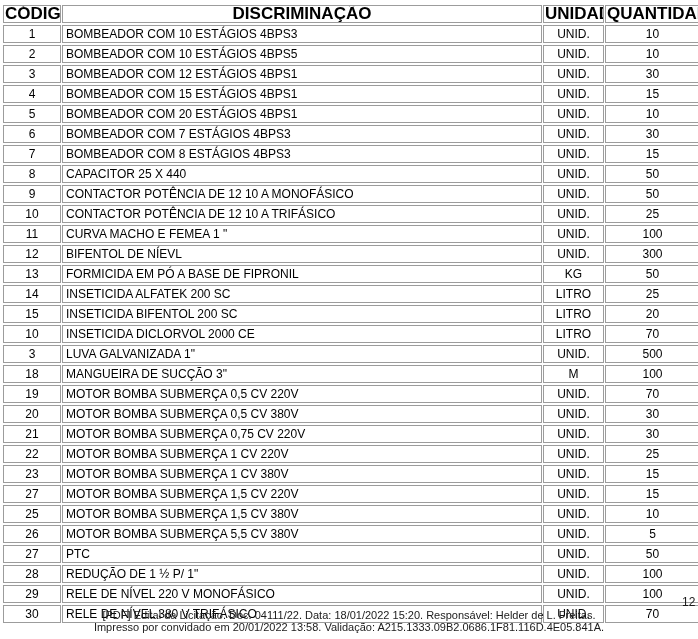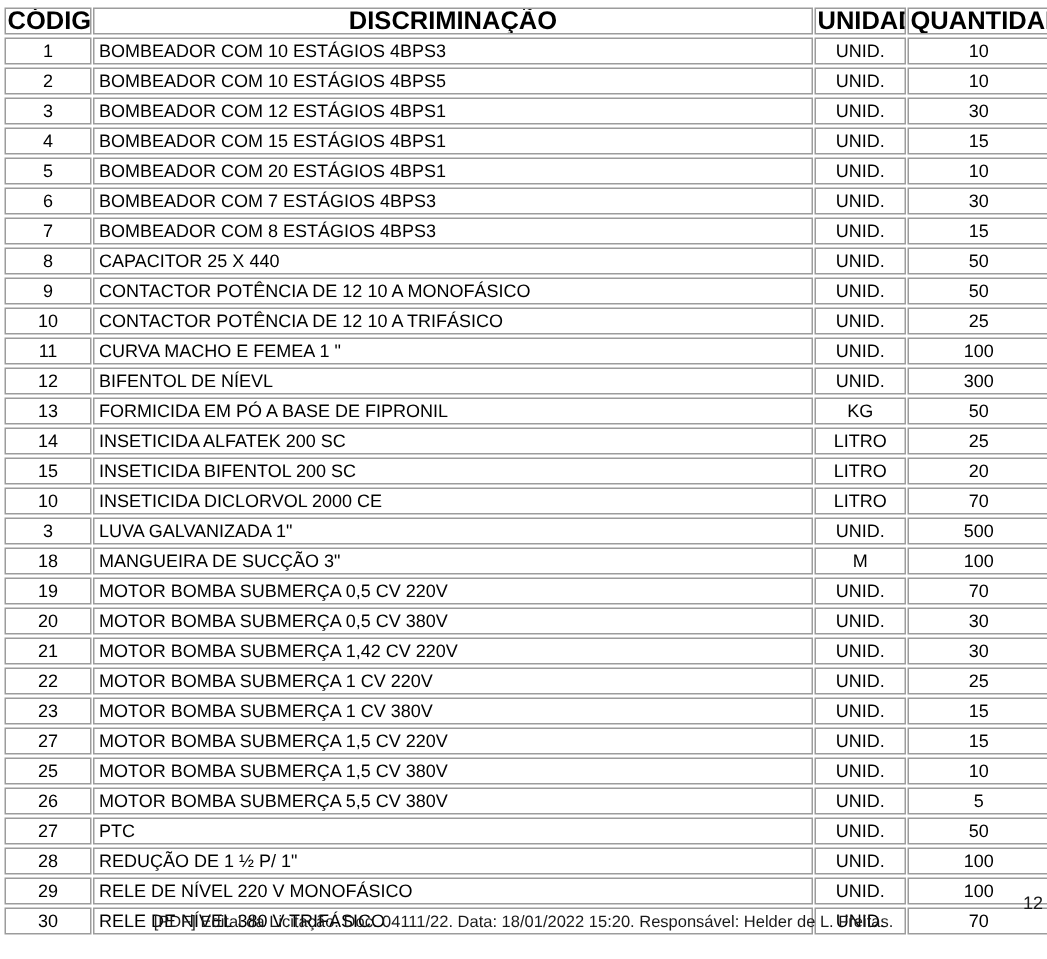--- a/index.html
+++ b/index.html
@@ -198,21 +198,21 @@
           <td class="qty">70</td>
         </tr>
         <tr>
           <td class="code">20</td>
           <td class="desc">MOTOR BOMBA SUBMERÇA 0,5 CV 380V</td>
           <td class="unit">UNID.</td>
           <td class="qty">30</td>
         </tr>
         <tr>
           <td class="code">21</td>
-          <td class="desc">MOTOR BOMBA SUBMERÇA 1,42 CV 220V</td>
+          <td class="desc">MOTOR BOMBA SUBMERÇA 0,75 CV 220V</td>
           <td class="unit">UNID.</td>
           <td class="qty">30</td>
         </tr>
         <tr>
           <td class="code">22</td>
           <td class="desc">MOTOR BOMBA SUBMERÇA 1 CV 220V</td>
           <td class="unit">UNID.</td>
           <td class="qty">25</td>
         </tr>
         <tr>
@@ -261,17 +261,18 @@
           <td class="code">30</td>
           <td class="desc">RELE DE NÍVEL 380 V TRIFÁSICO</td>
           <td class="unit">UNID.</td>
           <td class="qty">70</td>
         </tr>
       </tbody>
   </table>
 
   <div class="footer">
     <div>[PDF] Edital da Licitação. Doc. 04111/22. Data: 18/01/2022 15:20. Responsável: Helder de L. Freitas.</div>
+    <div>Impresso por convidado em 20/01/2022 13:58. Validação: A215.1333.09B2.0686.1F81.116D.4E05.841A.</div>
   </div>
 
   <div class="pagenum">12</div>
 
 </div>
 
 </body></html>

